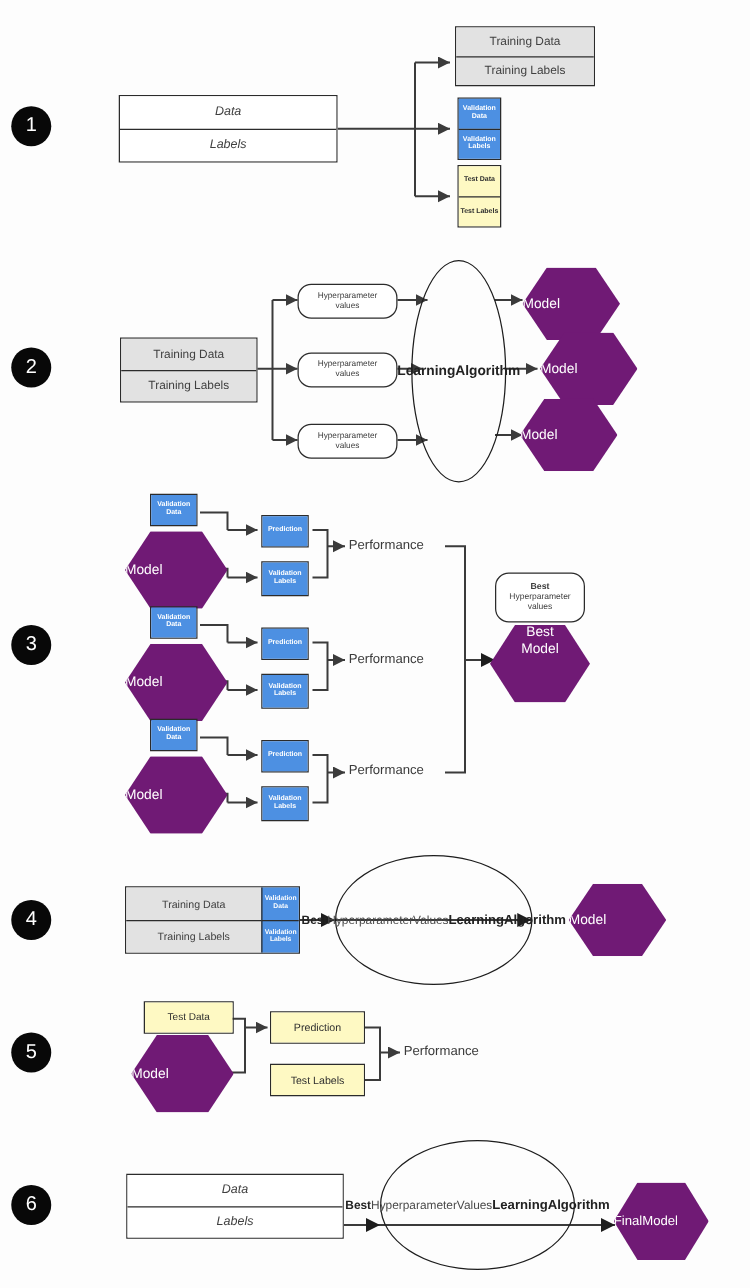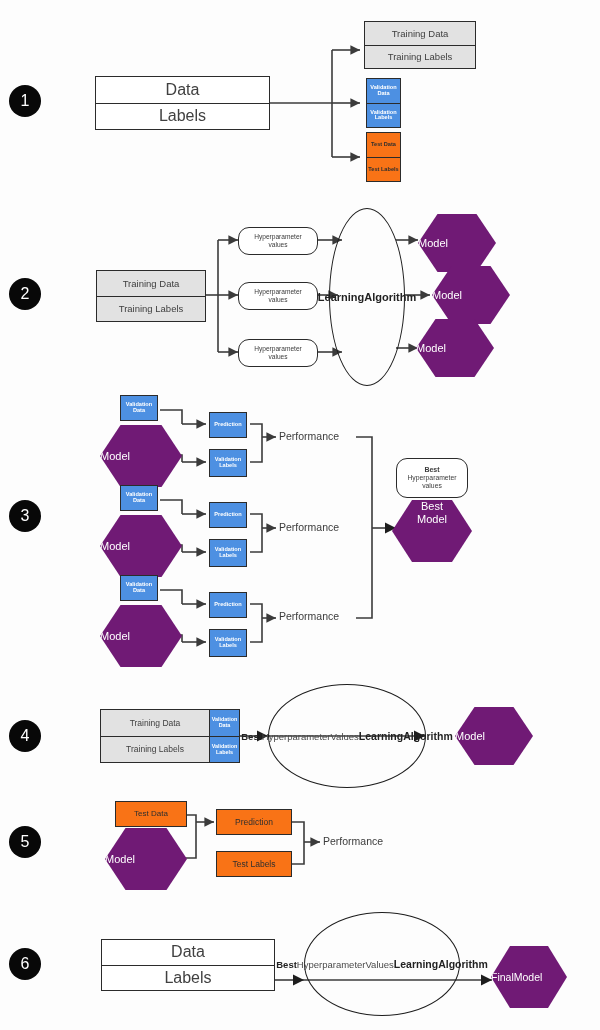--- a/index.html
+++ b/index.html
@@ -46,23 +46,23 @@
     display: flex; align-items: center; justify-content: center;
     text-align: center;
     color: #404040;
     line-height: 1.05;
   }
   .stack > .cell + .cell { border-top: 1.6px solid #2b2b2b; }
 
   .cell.plain  { background: #ffffff; }
   .cell.gray   { background: #e2e2e2; }
   .cell.blue   { background: #4d90e2; color: #ffffff; }
-  .cell.green  { background: #f97316; color: #2f2f2f; }
-
-  .fs-plain { font-size: 16px; }
+  .cell.green  { background: #fef9c3; color: #2f2f2f; }
+
+  .fs-plain { font-size: 10px; font-style: italic; }
   .fs-gray  { font-size: 9.5px; }
   .fs-tiny  { font-size: 5.6px; font-weight: 700; }
   .fs-small { font-size: 8px; }
 
   
   .combo {
     border: 1.6px solid #2b2b2b;
     display: grid;
     grid-template-columns: 1fr 30px;
     grid-template-rows: 1fr 1fr;

